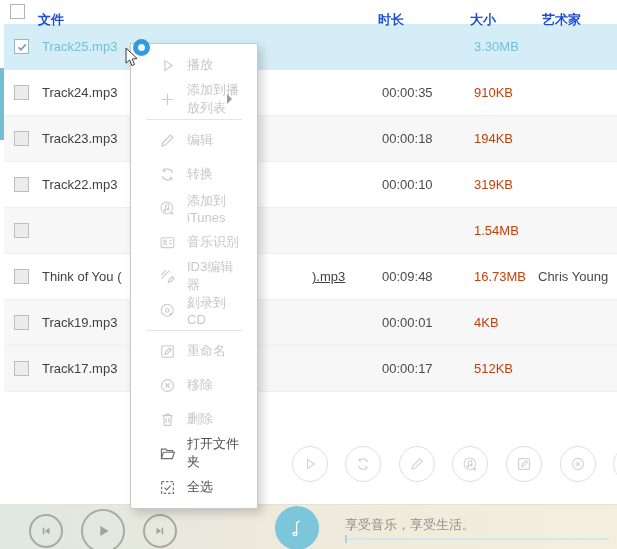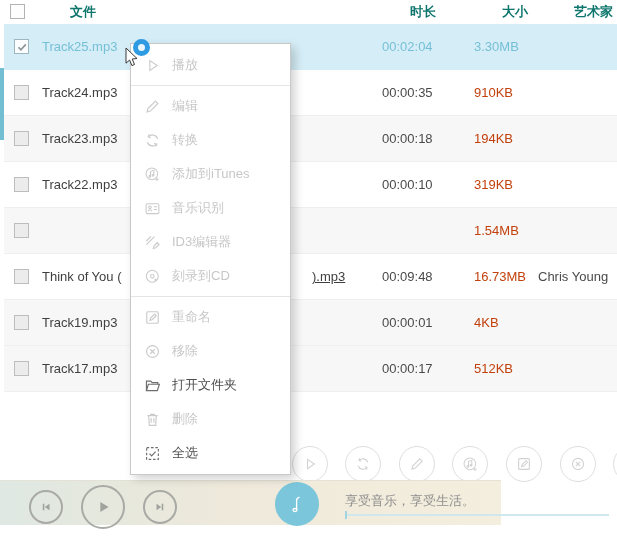--- a/index.html
+++ b/index.html
@@ -5,21 +5,21 @@
   * { margin:0; padding:0; box-sizing:border-box; }
   html,body { background:#fff; }
   #app {
     position:relative; width:617px; height:549px; overflow:hidden;
     font-family:"Liberation Sans","DejaVu Sans",sans-serif;
     font-size:13px; color:#3f3f3f; background:#fff;
   }
 
   
   .list-header { position:absolute; top:0; left:0; right:0; height:24px; background:#fff; z-index:2; }
-  .list-header .col { position:absolute; top:0; line-height:24px; font-weight:bold; color:#0f766e;margin-left:32px; }
+  .list-header .col { position:absolute; top:8px; line-height:24px; font-weight:bold; color:#1d4ed8; }
   .hdr-file   { left:38px; }
   .hdr-dur    { left:378px; }
   .hdr-size   { left:470px; }
   .hdr-artist { left:542px; }
 
   
   .cbx {
     position:absolute; left:10px; width:15px; height:15px;
     border:1px solid #bdbdbd; background:#ececec;
   }
@@ -45,21 +45,21 @@
   
   .toolbar { position:absolute; top:438px; left:0; right:0; height:66px; background:#fff; z-index:1; }
   .tool-btn {
     position:absolute; top:8px; width:36px; height:36px; border:1px solid #dedede;
     border-radius:50%; display:flex; align-items:center; justify-content:center;
     color:#d2d2d2; background:#fff;
   }
 
   
   .player {
-    position:absolute; left:0; top:480px; width:501px; height:45px; z-index:1;
+    position:absolute; left:0; top:504px; width:617px; height:45px; z-index:1;
     background:linear-gradient(90deg,#dfe8e3 0%,#e6e8dd 22%,#eee9db 45%,#f2ecdc 75%,#f3eedd 100%);
     border-top:1px solid #e4e1d6;
   }
   .pbtn {
     position:absolute; border:2px solid #a9aaa5; border-radius:50%; background:transparent;
     display:flex; align-items:center; justify-content:center; color:#a2a39e;
   }
   .pbtn.small { width:34px; height:34px; top:9px; }
   .pbtn.big   { width:44px; height:44px; top:4px; }
   .prev-btn { left:29px; }
@@ -68,23 +68,23 @@
   .note-circle {
     position:absolute; left:275px; top:1px; width:44px; height:44px; border-radius:50%;
     background:#7cc6db; display:flex; align-items:center; justify-content:center; color:#fff;
   }
   .slogan { position:absolute; left:345px; top:11px; color:#8f8f8f; }
   .progress { position:absolute; left:347px; top:33px; width:262px; height:2px; background:#cfe7ee; }
   .progress-tick { position:absolute; left:345px; top:30px; width:2px; height:8px; background:#a3d4e2; }
 
   
   .menu {
-    position:absolute; left:130px; top:43px; width:161px; z-index:10;
+    position:absolute; left:130px; top:43px; width:128px; z-index:10;
     background:#fff; border:1px solid #c9c9c9; box-shadow:4px 4px 9px rgba(0,0,0,.18);
-    padding:4px 0;
+    padding:4px 15px;
   }
   .menu-item { position:relative; height:34px; display:flex; align-items:center; padding-left:13px; }
   .menu-item .mi-icon { width:17px; height:17px; margin-right:11px; flex:0 0 auto; }
   .menu-item.disabled { color:#c7c7c7; }
   .menu-item.disabled .mi-icon { color:#cbcbcb; }
   .menu-item.enabled { color:#4e4e4e; }
   .menu-item.enabled .mi-icon { color:#6e6e6e; }
   .menu-sep { height:1px; background:#e4e4e4; margin:3px 0; }
   .submenu-arrow { position:absolute; right:10px; top:12px; width:0; height:0;
     border-left:5px solid #9a9a9a; border-top:5px solid transparent; border-bottom:5px solid transparent; }
@@ -113,21 +113,20 @@
 
   <div class="rows">
 
     <div class="row selected">
       <div class="cbx">
         <svg width="12" height="12" viewBox="0 0 12 12">
             <path d="M2.5 6.2l2.4 2.6L9.8 3.4" stroke="#8a9499" stroke-width="1.6" fill="none"></path>
           </svg>
       </div>
       <span class="name">Track25.mp3</span>
-      <span class="dur">00:02:04</span>
       <span class="size">3.30MB</span>
     </div>
 
     <div class="row">
       <div class="cbx"></div>
       <span class="name">Track24.mp3</span>
       <span class="dur">00:00:35</span>
       <span class="size">910KB</span>
     </div>
 
@@ -249,20 +248,27 @@
     <div class="progress"></div>
   </div>
 
   <div class="menu">
     <div class="menu-item disabled">
       <svg class="mi-icon" viewBox="0 0 16 16">
           <path d="M5.5 3.4L12.4 8 5.5 12.6z" fill="none" stroke="currentColor" stroke-width="1.1"></path>
         </svg>
       <span>播放</span>
     </div>
+    <div class="menu-item disabled">
+      <svg class="mi-icon" viewBox="0 0 16 16">
+          <path d="M8 2.5v11M2.5 8h11" stroke="currentColor" stroke-width="1.1"></path>
+        </svg>
+      <span>添加到播放列表</span>
+      <span class="submenu-arrow"></span>
+    </div>
     <div class="menu-sep"></div>
     <div class="menu-item disabled">
       <svg class="mi-icon" viewBox="0 0 16 16">
           <path d="M10.8 2.9l2.3 2.3L6 12.3l-3.1.8.8-3.1z" fill="none" stroke="currentColor" stroke-width="1.1"></path>
         </svg>
       <span>编辑</span>
     </div>
     <div class="menu-item disabled">
       <svg class="mi-icon" viewBox="0 0 16 16" fill="none" stroke="currentColor" stroke-width="1.1">
           <path d="M12.8 6.3A5.2 5.2 0 0 0 4 4.5"></path>
@@ -314,34 +320,34 @@
         </svg>
       <span>重命名</span>
     </div>
     <div class="menu-item disabled">
       <svg class="mi-icon" viewBox="0 0 16 16" fill="none" stroke="currentColor" stroke-width="1.1">
           <circle cx="8" cy="8" r="5.6"></circle>
           <path d="M5.9 5.9l4.2 4.2M10.1 5.9l-4.2 4.2"></path>
         </svg>
       <span>移除</span>
     </div>
-    <div class="menu-item enabled">
-      <svg class="mi-icon" viewBox="0 0 16 16" fill="none" stroke="currentColor" stroke-width="1.1">
-          <path d="M2.3 12.8V3.9h4.1l1.3 1.4H13v1.5"></path>
-          <path d="M2.3 12.8l1.8-6h10.4l-2 6z"></path>
-        </svg>
-      <span>打开文件夹</span>
-    </div>
     <div class="menu-item disabled">
       <svg class="mi-icon" viewBox="0 0 16 16" fill="none" stroke="currentColor" stroke-width="1.1">
           <path d="M3.2 4.4h9.6M6.2 4.4V3.1h3.6v1.3"></path>
           <path d="M4.4 4.4l.6 9.1h6l.6-9.1"></path>
           <path d="M6.7 6.6v4.4M9.3 6.6v4.4"></path>
         </svg>
       <span>删除</span>
+    </div>
+    <div class="menu-item enabled">
+      <svg class="mi-icon" viewBox="0 0 16 16" fill="none" stroke="currentColor" stroke-width="1.1">
+          <path d="M2.3 12.8V3.9h4.1l1.3 1.4H13v1.5"></path>
+          <path d="M2.3 12.8l1.8-6h10.4l-2 6z"></path>
+        </svg>
+      <span>打开文件夹</span>
     </div>
     <div class="menu-item enabled">
       <svg class="mi-icon" viewBox="0 0 16 16" fill="none" stroke="currentColor" stroke-width="1.1">
           <rect x="2.5" y="2.5" width="11" height="11" stroke-dasharray="2.4 1.7"></rect>
           <path d="M5.2 8.1l2 2.1 3.7-4"></path>
         </svg>
       <span>全选</span>
     </div>
   </div>
 

